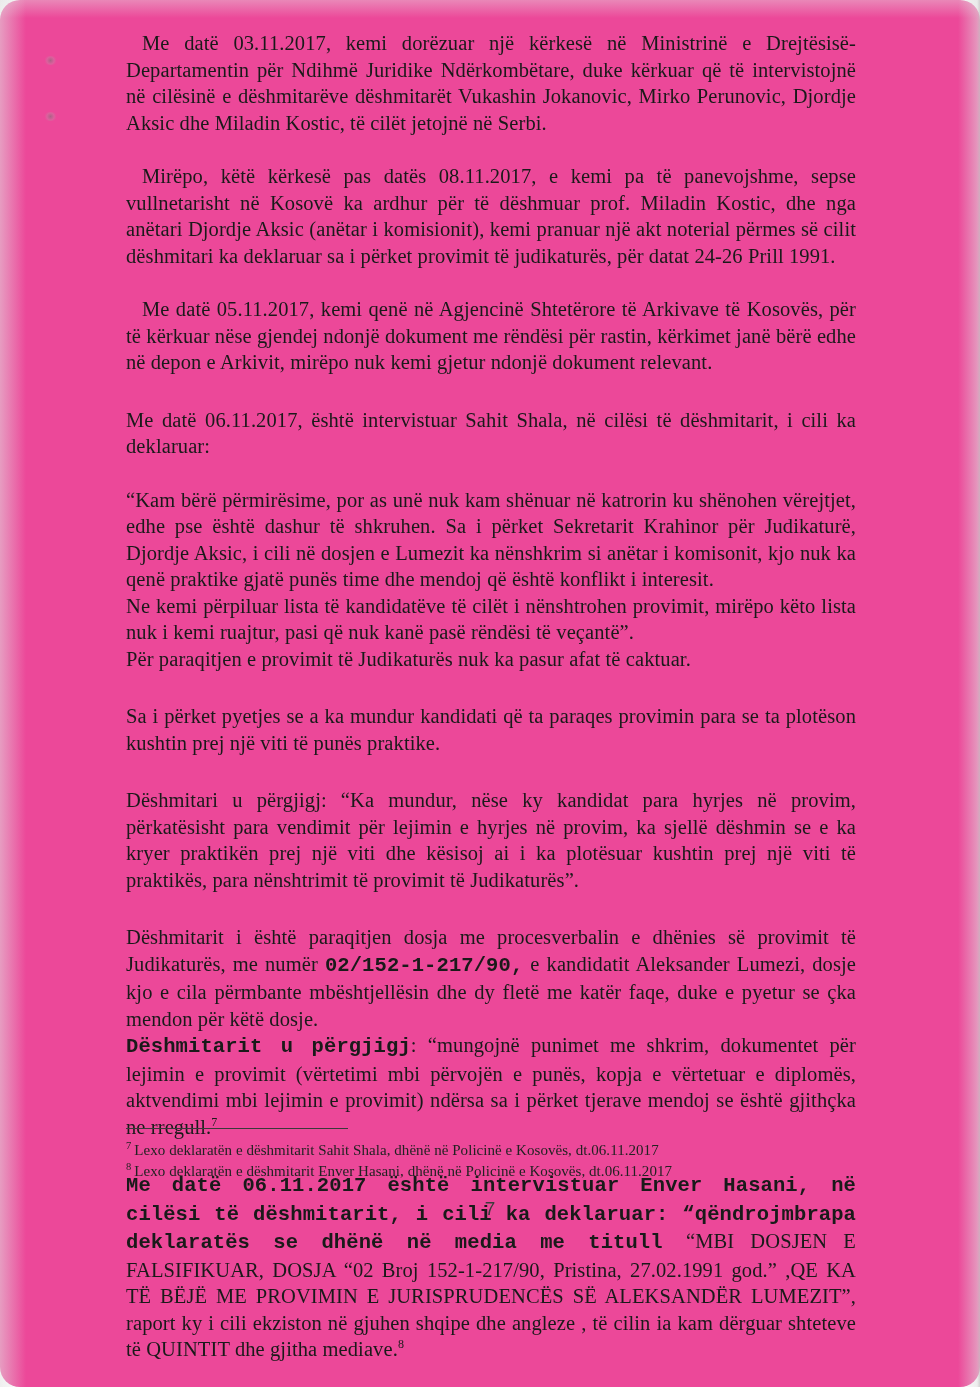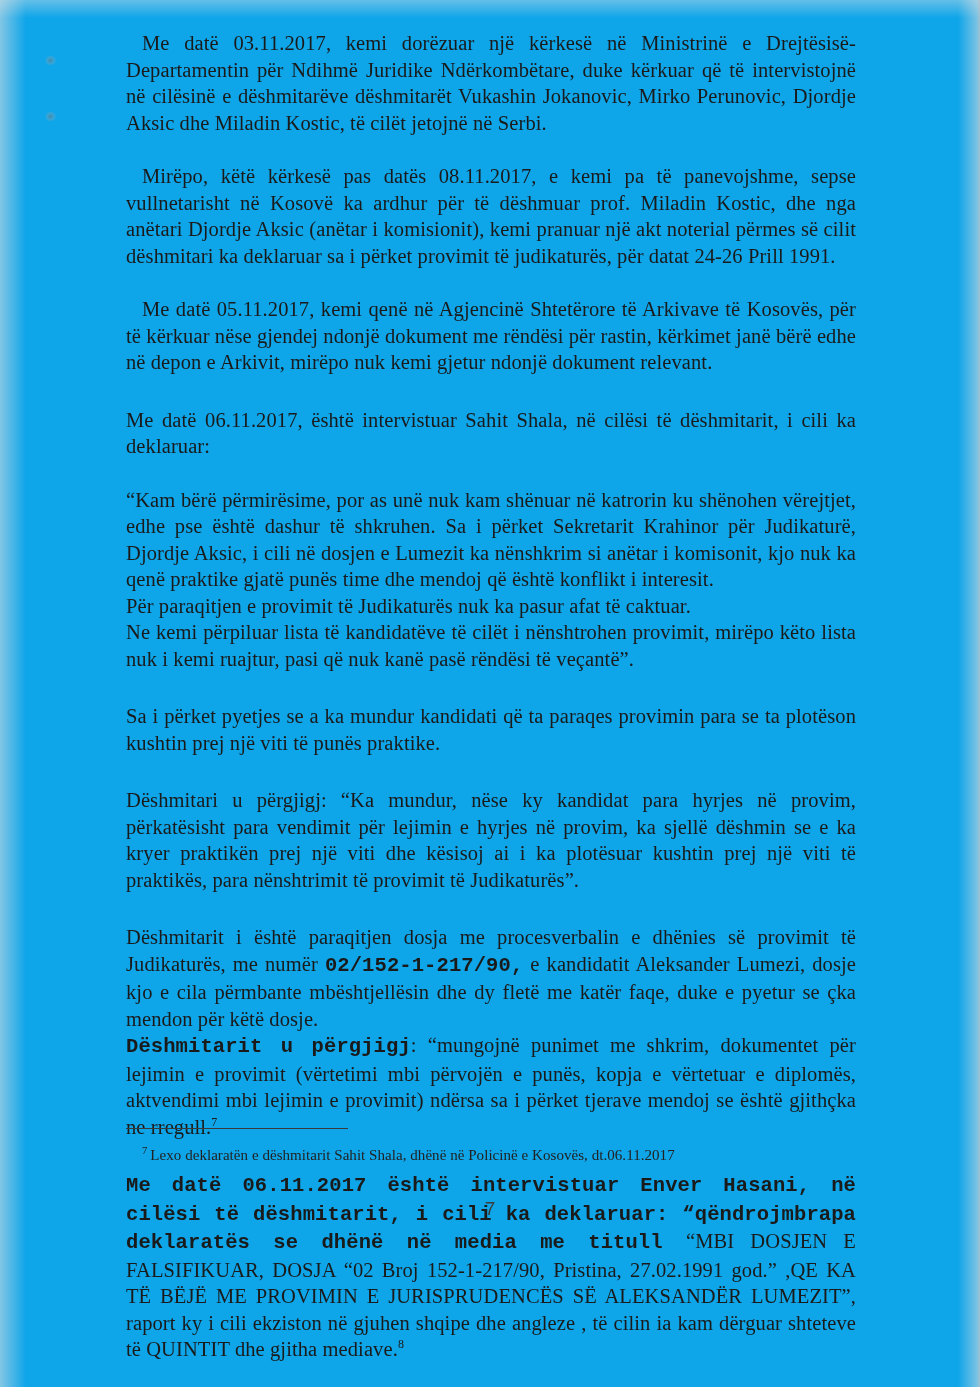--- a/index.html
+++ b/index.html
@@ -15,21 +15,22 @@
     overflow: hidden;
     font-family: "Liberation Serif", "DejaVu Serif", serif;
     color: #1b1b1b;
     -webkit-font-smoothing: antialiased;
   }
 
   
   #scan-page {
     position: absolute;
     inset: 0;
-    background: #0ea5e9;
+    background: #ec4899;
+    border-radius: 20px;
   }
   
   #scan-page::before {
     content: "";
     position: absolute;
     inset: 0;
     background:
       linear-gradient(to right, rgba(226,226,226,0.55) 0px, rgba(255,255,255,0) 26px),
       linear-gradient(to left,  rgba(222,222,222,0.60) 0px, rgba(255,255,255,0) 22px),
       linear-gradient(to bottom, rgba(230,230,230,0.40) 0px, rgba(255,255,255,0) 18px);
@@ -94,21 +95,21 @@
     top: 1128px;
     width: 730px;
   }
   #footnote-rule {
     width: 222px;
     height: 0;
     border-top: 1.6px solid #3a3a3a;
     margin-bottom: 11px;
   }
   .footnote {
-    margin: 16px;
+    margin: 0;
     font-size: 15px;
     line-height: 21px;
     color: #222222;
     letter-spacing: 0.05px;
   }
   .footnote sup {
     font-size: 10.5px;
     vertical-align: super;
     line-height: 0;
     margin-right: 3px;
@@ -148,23 +149,23 @@
     <p class="para indent">Me datë 05.11.2017,  kemi qenë në Agjencinë Shtetërore të Arkivave të Kosovës, për të kërkuar nëse gjendej ndonjë dokument me rëndësi për rastin, kërkimet janë bërë edhe në depon e Arkivit, mirëpo nuk kemi gjetur ndonjë dokument relevant.</p>
 
     <div class="gap-xl"></div>
 
     <p class="para bold">Me datë 06.11.2017, është  intervistuar Sahit Shala, në cilësi të dëshmitarit, i cili ka deklaruar:</p>
 
     <div class="gap-lg"></div>
 
     <p class="para">“Kam bërë përmirësime, por as unë nuk kam shënuar në katrorin ku shënohen vërejtjet, edhe pse është dashur të shkruhen. Sa i përket Sekretarit Krahinor për Judikaturë, Djordje Aksic, i cili  në dosjen e Lumezit ka nënshkrim si anëtar i komisonit, kjo nuk ka qenë  praktike gjatë punës time dhe mendoj që është konflikt i interesit.</p>
 
+    <p class="para">Ne kemi përpiluar  lista të  kandidatëve të cilët i nënshtrohen provimit, mirëpo këto lista nuk i kemi ruajtur, pasi që nuk kanë pasë rëndësi të veçantë”.</p>
+
     <p class="para">Për paraqitjen e provimit të Judikaturës nuk ka pasur afat të caktuar.</p>
-
-    <p class="para">Ne kemi përpiluar  lista të  kandidatëve të cilët i nënshtrohen provimit, mirëpo këto lista nuk i kemi ruajtur, pasi që nuk kanë pasë rëndësi të veçantë”.</p>
 
     <div class="gap-xl"></div>
 
     <p class="para">Sa i përket pyetjes se a ka mundur kandidati që ta paraqes provimin para se ta plotëson kushtin prej një viti të punës praktike.</p>
 
     <div class="gap-xl"></div>
 
     <p class="para bold">Dëshmitari u përgjigj:  “Ka mundur, nëse ky kandidat para hyrjes në provim, përkatësisht para vendimit për lejimin e hyrjes në provim,  ka sjellë dëshmin se e ka kryer praktikën prej një viti dhe kësisoj ai i ka plotësuar kushtin prej një viti të praktikës,  para nënshtrimit të provimit të Judikaturës”.</p>
 
     <div class="gap-xl"></div>
@@ -177,17 +178,18 @@
 
     <p class="para"><b class="strong">Me datë 06.11.2017 është  intervistuar Enver Hasani, në cilësi të dëshmitarit, i cili ka deklaruar:  “qëndrojmbrapa deklaratës se dhënë në media me titull </b><span>“MBI DOSJEN E FALSIFIKUAR, DOSJA “02 Broj 152-1-217/90, Pristina, 27.02.1991 god.” ,QE KA TË BËJË ME PROVIMIN E JURISPRUDENCËS SË ALEKSANDËR LUMEZIT”, raport ky i cili ekziston në gjuhen shqipe dhe angleze , të cilin ia kam dërguar shteteve të QUINTIT dhe gjitha mediave.</span><sup class="fn-ref">8</sup></p>
 
   </div>
 
   <div id="footnote-area">
     <div id="footnote-rule"></div>
 
     <p class="footnote"><sup>7</sup><span>Lexo deklaratën e dëshmitarit Sahit Shala, dhënë në Policinë e Kosovës, dt.06.11.2017</span></p>
 
+    <p class="footnote"><sup>8</sup><span>Lexo deklaratën e dëshmitarit Enver Hasani, dhënë në Policinë e Kosovës, dt.06.11.2017</span></p>
   </div>
 
   <div id="page-number">7</div>
 
 </div>
 
 </body></html>

